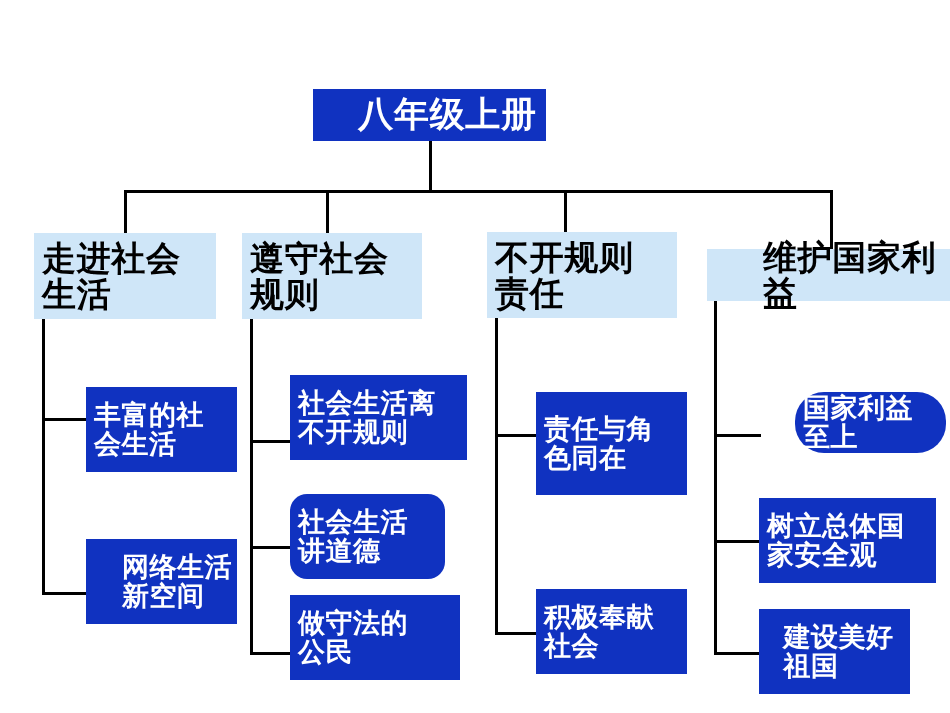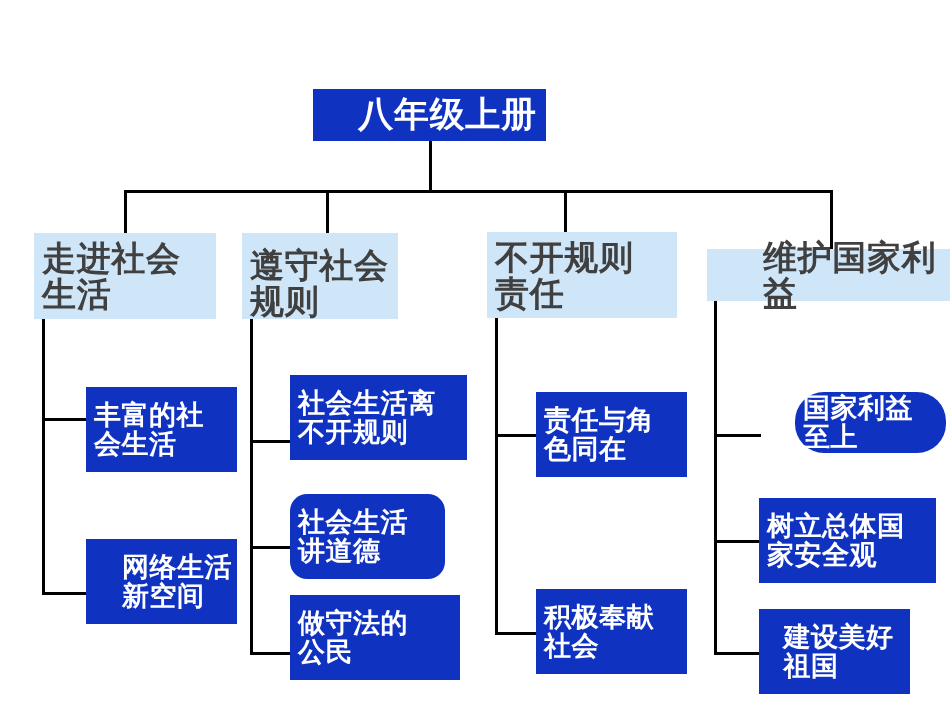--- a/index.html
+++ b/index.html
@@ -42,21 +42,21 @@
     font-size: 35px;
     font-family: "DejaVu Serif", "Liberation Serif", serif;
     text-align: center;
     padding-bottom: 3px;
   }
   
   .node-l2 {
     background: #CFE6F8;
   }
   .node-l2 .label {
-    color: #404040;
+    color: #000000;
     font-weight: bold;
     font-size: 34px;
     font-family: "DejaVu Serif", "Liberation Serif", serif;
     padding-left: 8px;
   }
   
   .node-l3 {
     background: #1032C0;
   }
   .node-l3 .label {
@@ -109,21 +109,21 @@
 
   <div class="node node-root" style="left:313px; top:89px; width:233px; height:52px;">
     <span class="label">八年级上册</span>
   </div>
 
   <div class="node node-l2" style="left:34px; top:233px; width:182px; height:86px;">
     <span class="label">走进社会
 生活</span>
   </div>
 
-  <div class="node node-l2" style="left:242px; top:233px; width:156px; height:86px;align-items:flex-end;">
+  <div class="node node-l2" style="left:242px; top:233px; width:180px; height:86px;">
     <span class="label">遵守社会
 规则</span>
   </div>
 
   <div class="node node-l2" style="left:487px; top:232px; width:190px; height:86px;">
     <span class="label">不开规则
 责任</span>
   </div>
 
   <div class="node node-l2" style="left:707px; top:249px; width:243px; height:52px;padding-left:48px;">
@@ -145,21 +145,21 @@
   </div>
   <div class="node node-l3" style="left:290px; top:494px; width:155px; height:85px;border-radius:17px;">
     <span class="label">社会生活
 讲道德</span>
   </div>
   <div class="node node-l3" style="left:290px; top:595px; width:170px; height:85px;">
     <span class="label">做守法的
 公民</span>
   </div>
 
-  <div class="node node-l3" style="left:536px; top:392px; width:151px; height:85px;">
+  <div class="node node-l3" style="left:536px; top:392px; width:151px; height:103px;">
     <span class="label">责任与角
 色同在</span>
   </div>
   <div class="node node-l3" style="left:536px; top:589px; width:151px; height:85px;">
     <span class="label">积极奉献
 社会</span>
   </div>
 
   <div class="node node-l3" style="left:795px; top:392px; width:151px; height:61px;border-radius:29px;">
     <span class="label">国家利益

